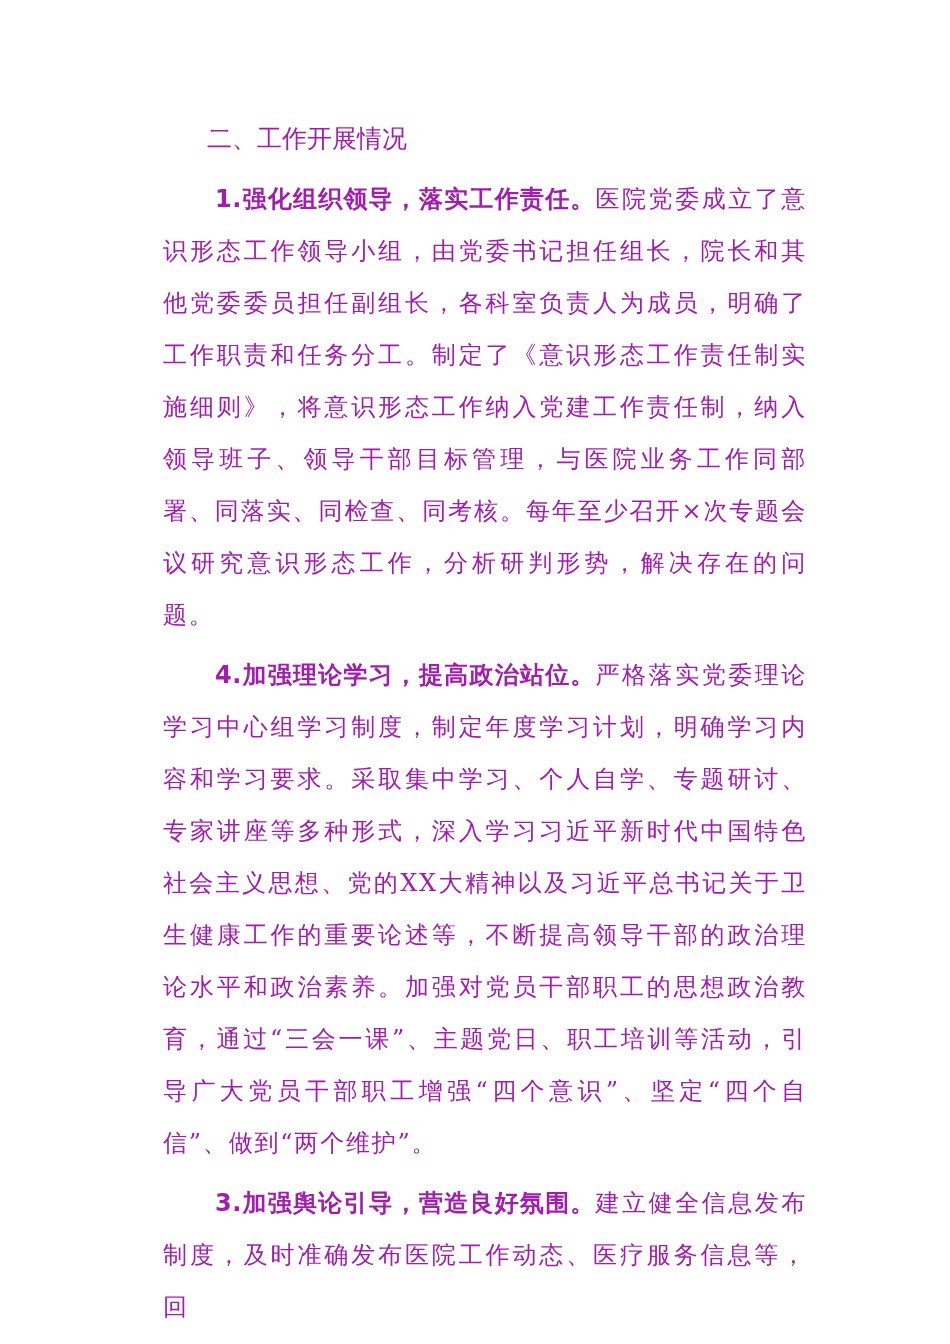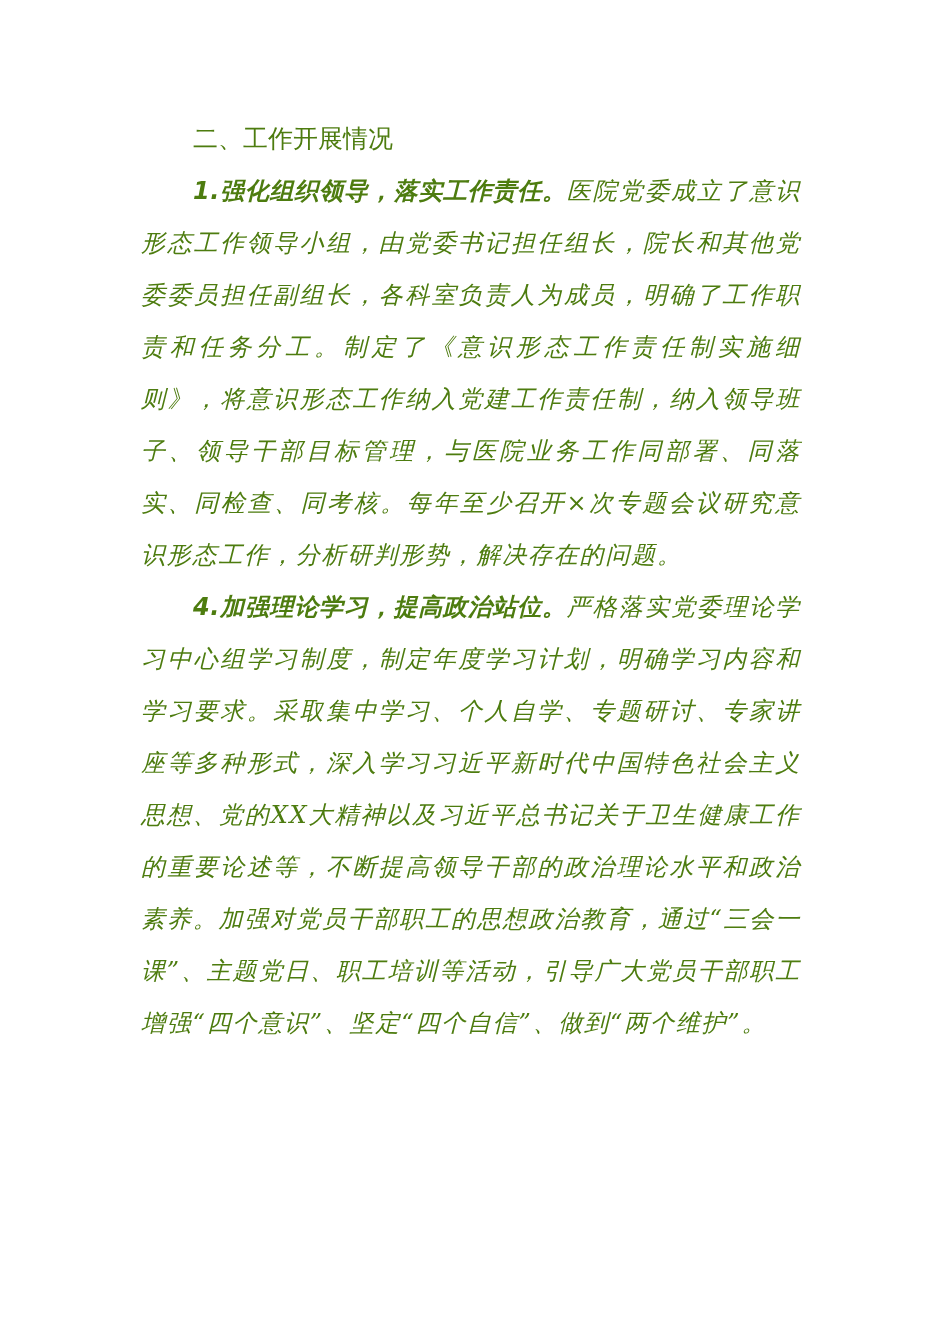--- a/index.html
+++ b/index.html
@@ -8,44 +8,43 @@
     background: #ffffff;
   }
   body {
     width: 950px;
     height: 1344px;
     position: relative;
     overflow: hidden;
   }
   .page {
     position: absolute;
-    left: 141px;
+    left: 155px;
     top: 113px;
     width: 660px;
-    color: #4d7c0f;
+    color: #a21caf;
     font-family: "DejaVu Serif", "Liberation Serif", serif;
     font-size: 24px;
     line-height: 52px;
   }
   .heading {
     margin: 0;
     padding-left: 52px;
     font-family: "DejaVu Sans", "Liberation Sans", sans-serif;
     font-size: 25px;
     font-weight: normal;
     line-height: 52px;
     height: 52px;
   }
   .para {
-    margin: 0;
+    margin: 8px;
     text-indent: 52px;
     text-align: justify;
     text-justify: inter-character;
     letter-spacing: 1.8px;
-    font-style: italic;
   }
   .para .lead {
     font-family: "DejaVu Sans", "Liberation Sans", sans-serif;
     font-weight: bold;
     letter-spacing: 0.5px;
   }
   .para .body-text {
     font-weight: normal;
   }
   .para + .para {
@@ -55,13 +54,14 @@
 </head>
 <body>
 
 <div class="page">
   <h2 class="heading">二、工作开展情况</h2>
 
   <p class="para"><span class="lead">1.强化组织领导，落实工作责任。</span><span class="body-text">医院党委成立了意识形态工作领导小组，由党委书记担任组长，院长和其他党委委员担任副组长，各科室负责人为成员，明确了工作职责和任务分工。制定了《意识形态工作责任制实施细则》，将意识形态工作纳入党建工作责任制，纳入领导班子、领导干部目标管理，与医院业务工作同部署、同落实、同检查、同考核。每年至少召开×次专题会议研究意识形态工作，分析研判形势，解决存在的问题。</span></p>
 
   <p class="para"><span class="lead">4.加强理论学习，提高政治站位。</span><span class="body-text">严格落实党委理论学习中心组学习制度，制定年度学习计划，明确学习内容和学习要求。采取集中学习、个人自学、专题研讨、专家讲座等多种形式，深入学习习近平新时代中国特色社会主义思想、党的XX大精神以及习近平总书记关于卫生健康工作的重要论述等，不断提高领导干部的政治理论水平和政治素养。加强对党员干部职工的思想政治教育，通过“三会一课”、主题党日、职工培训等活动，引导广大党员干部职工增强“四个意识”、坚定“四个自信”、做到“两个维护”。</span></p>
 
+  <p class="para"><span class="lead">3.加强舆论引导，营造良好氛围。</span><span class="body-text">建立健全信息发布制度，及时准确发布医院工作动态、医疗服务信息等，回</span></p>
 </div>
 
 </body></html>

